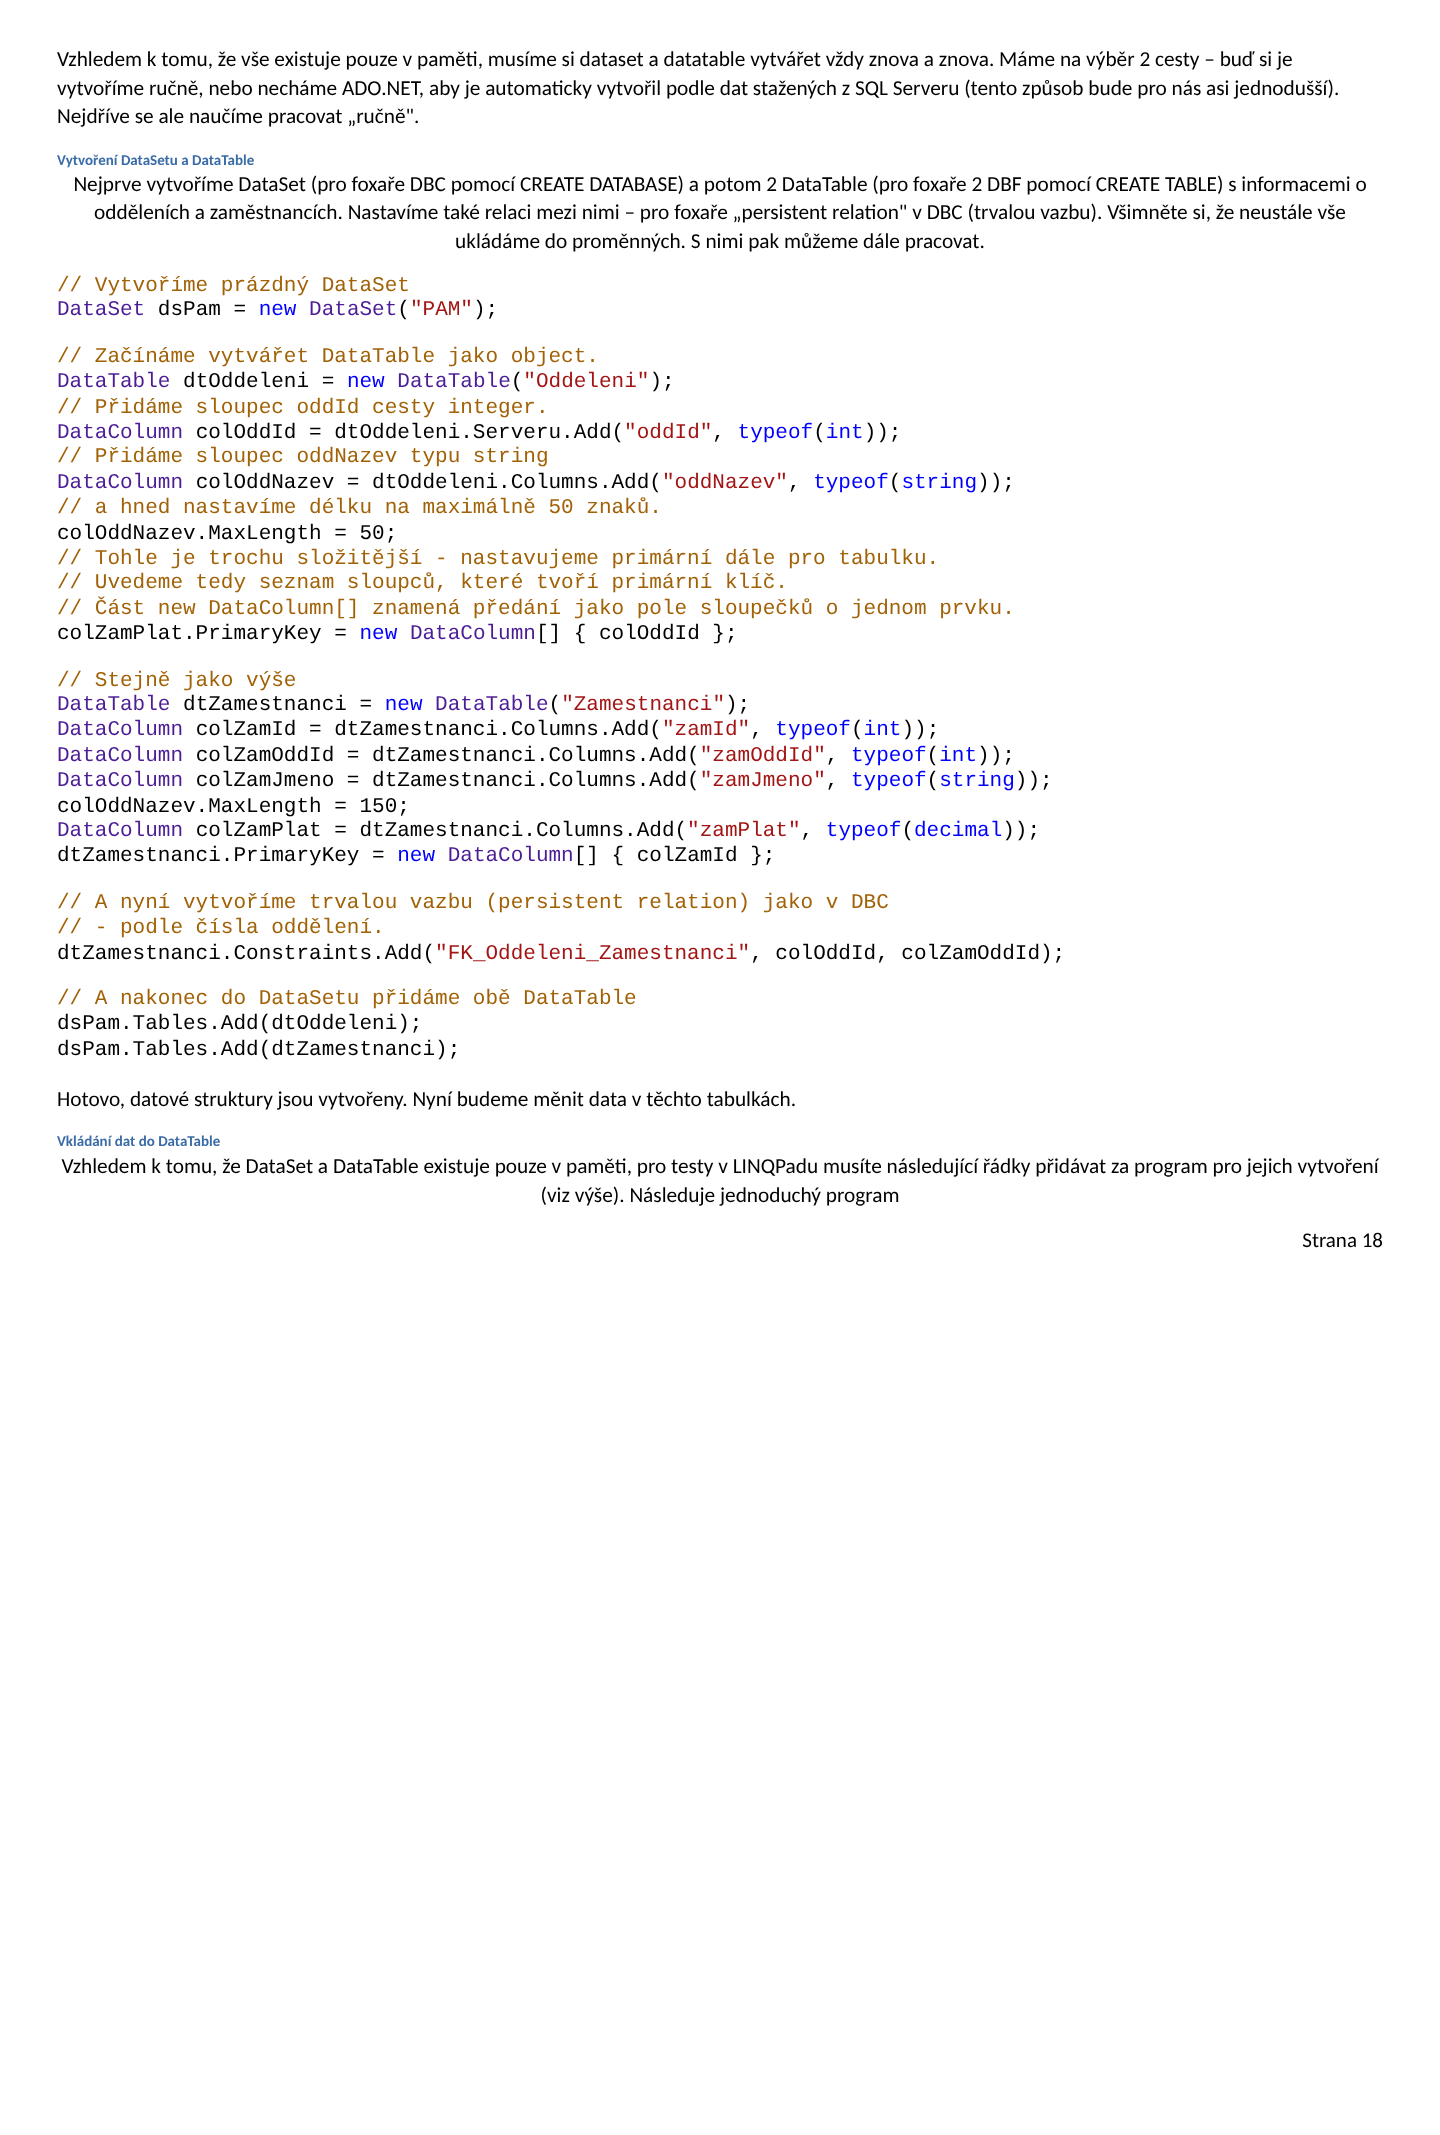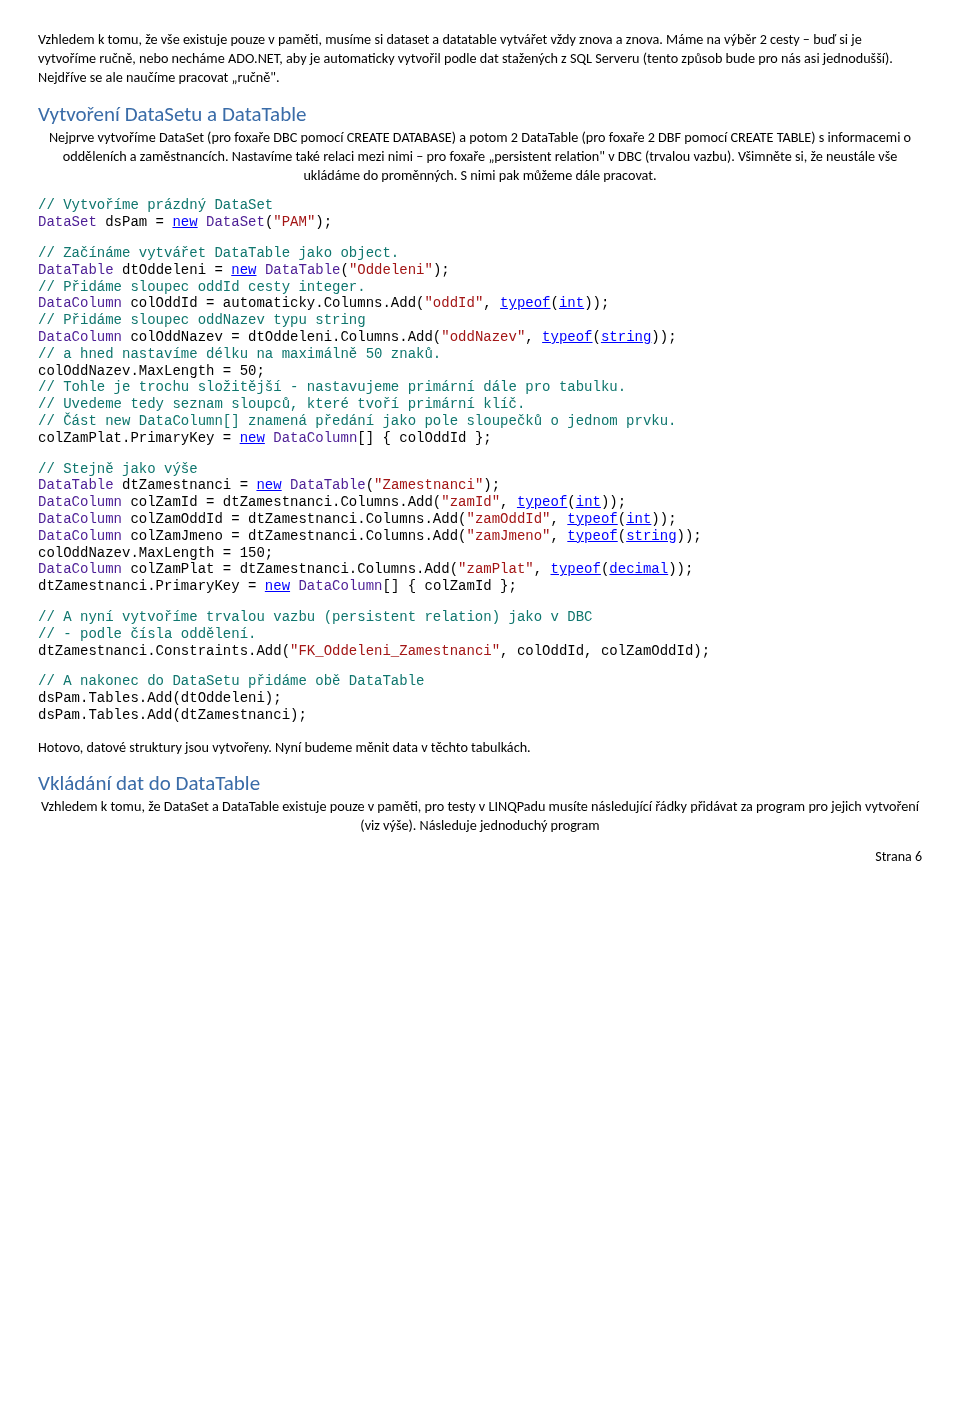--- a/index.html
+++ b/index.html
@@ -9,34 +9,34 @@
     font-size: 14.2px;
     line-height: 1.35;
     color: #000;
     background: #fff;
     width: 960px;
     box-sizing: border-box;
   }
   p { margin: 0 0 12px 0; }
   .heading {
     color: #3a6ca8;
-    font-weight: normal;
-    font-size: 21px;
+    font-weight: bold;
+    font-size: 10px;
     margin-bottom: 0;
   }
   .body-after-heading { margin-top: 0; text-align: center; }
   .code {
     font-family: Consolas, "Courier New", monospace;
     font-size: 14px;
     line-height: 1.2;
     white-space: pre;
     margin: 0 0 14px 0;
   }
-  .c-green { color: #0f766e; }
-  .c-blue { color: #0000ff; text-decoration: underline; }
+  .c-green { color: #a16207; }
+  .c-blue { color: #0000ff; }
   .c-red { color: #a31515; }
   .c-teal { color: #4c1d95; }
   .footer {
     text-align: right;
     font-size: 14px;
     margin-top: 6px;
   }
 </style>
 </head>
 <body>
@@ -45,21 +45,21 @@
 
 <p class="heading">Vytvoření DataSetu a DataTable</p>
 <p class="body-after-heading">Nejprve vytvoříme DataSet (pro foxaře DBC pomocí CREATE DATABASE) a potom 2 DataTable (pro foxaře 2 DBF pomocí CREATE TABLE) s informacemi o odděleních a zaměstnancích. Nastavíme také relaci mezi nimi – pro foxaře „persistent relation" v DBC (trvalou vazbu). Všimněte si, že neustále vše ukládáme do proměnných. S nimi pak můžeme dále pracovat.</p>
 
 <div class="code"><span class="c-green">// Vytvoříme prázdný DataSet</span>
 <span class="c-teal">DataSet</span><span> dsPam = </span><span class="c-blue">new</span><span> </span><span class="c-teal">DataSet</span><span>(</span><span class="c-red">"PAM"</span><span>);</span></div>
 
 <div class="code"><span class="c-green">// Začínáme vytvářet DataTable jako object.</span>
 <span class="c-teal">DataTable</span><span> dtOddeleni = </span><span class="c-blue">new</span><span> </span><span class="c-teal">DataTable</span><span>(</span><span class="c-red">"Oddeleni"</span><span>);</span>
 <span class="c-green">// Přidáme sloupec oddId cesty integer.</span>
-<span class="c-teal">DataColumn</span><span> colOddId = automaticky.Columns.Add(</span><span class="c-red">"oddId"</span><span>, </span><span class="c-blue">typeof</span><span>(</span><span class="c-blue">int</span><span>));</span>
+<span class="c-teal">DataColumn</span><span> colOddId = dtOddeleni.Serveru.Add(</span><span class="c-red">"oddId"</span><span>, </span><span class="c-blue">typeof</span><span>(</span><span class="c-blue">int</span><span>));</span>
 <span class="c-green">// Přidáme sloupec oddNazev typu string</span>
 <span class="c-teal">DataColumn</span><span> colOddNazev = dtOddeleni.Columns.Add(</span><span class="c-red">"oddNazev"</span><span>, </span><span class="c-blue">typeof</span><span>(</span><span class="c-blue">string</span><span>));</span>
 <span class="c-green">// a hned nastavíme délku na maximálně 50 znaků.</span>
 <span>colOddNazev.MaxLength = 50;</span>
 <span class="c-green">// Tohle je trochu složitější - nastavujeme primární dále pro tabulku.</span>
 <span class="c-green">// Uvedeme tedy seznam sloupců, které tvoří primární klíč.</span>
 <span class="c-green">// Část new DataColumn[] znamená předání jako pole sloupečků o jednom prvku.</span>
 <span>colZamPlat.PrimaryKey = </span><span class="c-blue">new</span><span> </span><span class="c-teal">DataColumn</span><span>[] { colOddId };</span></div>
 
 <div class="code"><span class="c-green">// Stejně jako výše</span>
@@ -77,13 +77,13 @@
 
 <div class="code"><span class="c-green">// A nakonec do DataSetu přidáme obě DataTable</span>
 <span>dsPam.Tables.Add(dtOddeleni);</span>
 <span>dsPam.Tables.Add(dtZamestnanci);</span></div>
 
 <p>Hotovo, datové struktury jsou vytvořeny. Nyní budeme měnit data v těchto tabulkách.</p>
 
 <p class="heading">Vkládání dat do DataTable</p>
 <p class="body-after-heading">Vzhledem k tomu, že DataSet a DataTable existuje pouze v paměti, pro testy v LINQPadu musíte následující řádky přidávat za program pro jejich vytvoření (viz výše). Následuje jednoduchý program</p>
 
-<div class="footer">Strana 6</div>
+<div class="footer">Strana 18</div>
 
 </body></html>

